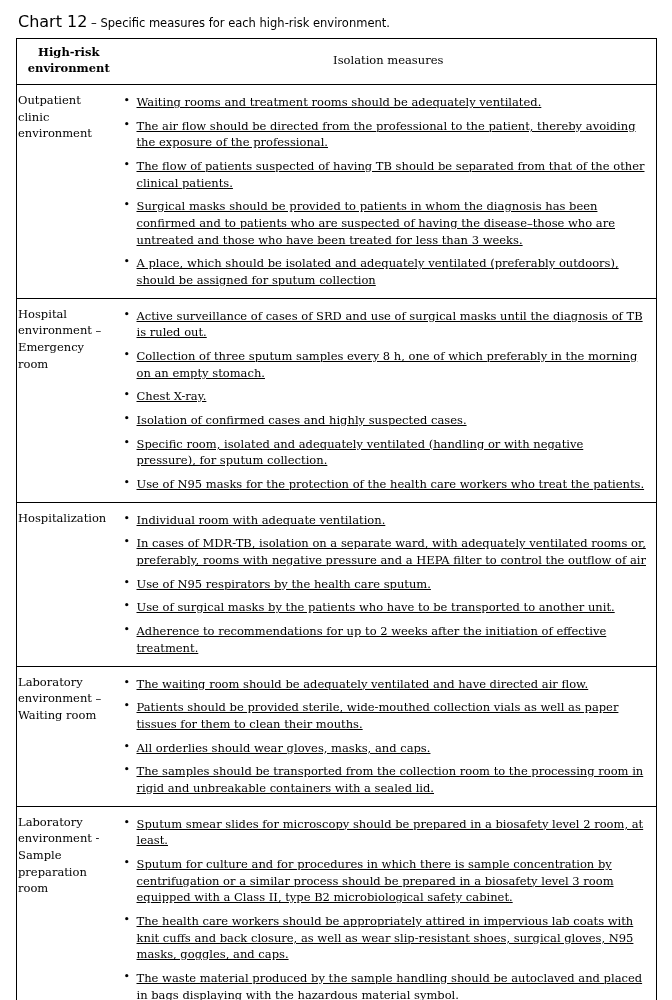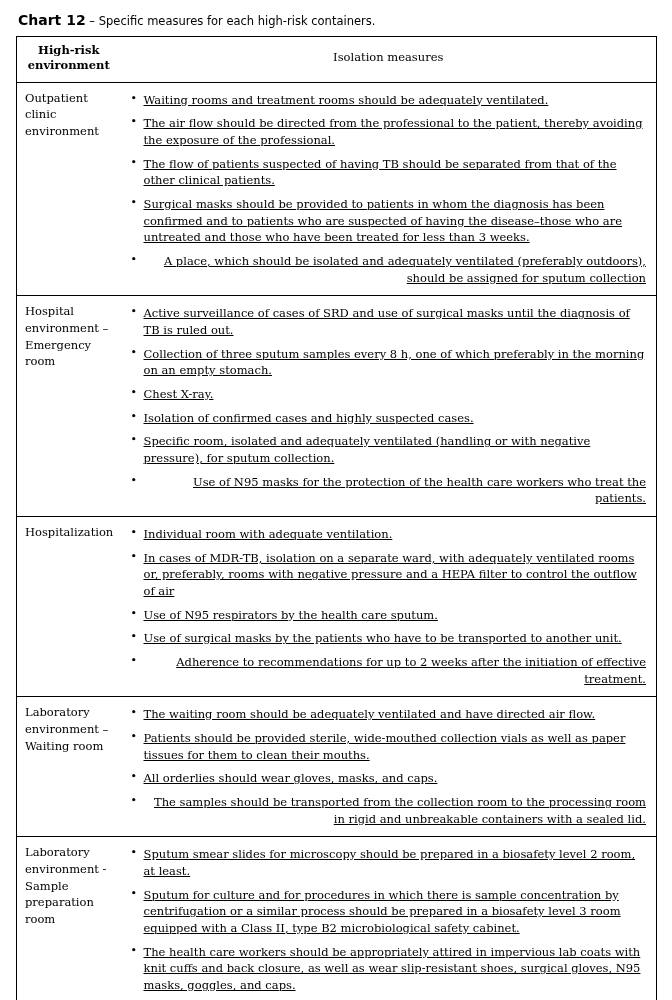--- a/index.html
+++ b/index.html
@@ -19,22 +19,22 @@
     padding: 12px 16px 10px 16px;
   }
   .caption {
     font-family: "DejaVu Sans", sans-serif;
     font-size: 11.5px;
     line-height: 1.25;
     margin: 0 0 6px 2px;
     color: #000;
   }
   .caption .chart-label {
-    font-weight: bold;
-    font-size: 14px;
+    font-weight: normal;
+    font-size: 16px;
   }
   .caption .dash {
     font-weight: normal;
   }
   table.chart {
     border-collapse: collapse;
     width: 640px;
     table-layout: fixed;
     border: 1px solid #000;
   }
@@ -52,21 +52,21 @@
     line-height: 1.35;
   }
   table.chart thead th.h1 {
     border-right: 0;
     font-weight: bold;
   }
   table.chart tbody td {
     vertical-align: top;
     font-size: 11.5px;
     line-height: 1.45;
-    padding: 7px 8px 7px 8px;
+    padding: 7px 8px 7px 1px;
     border-top: 1px solid #000;
   }
   table.chart tbody tr:first-child td {
     border-top: 0;
   }
   td.envcell {
     padding-left: 10px;
     padding-right: 4px;
   }
   td.measures {
@@ -79,37 +79,36 @@
     text-decoration: underline;
   }
   ul.measures-list li {
     position: relative;
     padding-left: 13px;
     margin: 0 0 7px 0;
     text-align: left;
   }
   ul.measures-list li:last-child {
     margin-bottom: 1px;
-    text-align: right;
   }
   ul.measures-list li:before {
     content: "\2022";
     position: absolute;
     left: 0;
     top: -1px;
     font-size: 11px;
   }
 </style>
 </head>
 <body>
 
 <div class="page">
 
   <div class="caption">
-    <span class="chart-label">Chart 12</span><span class="dash"> – </span><span>Specific measures for each high-risk containers.</span>
+    <span class="chart-label">Chart 12</span><span class="dash"> – </span><span>Specific measures for each high-risk environment.</span>
   </div>
 
   <table class="chart">
     <colgroup>
       <col class="c1">
       <col class="c2">
     </colgroup>
     <thead>
       <tr>
         <th class="h1">High-risk environment</th>

